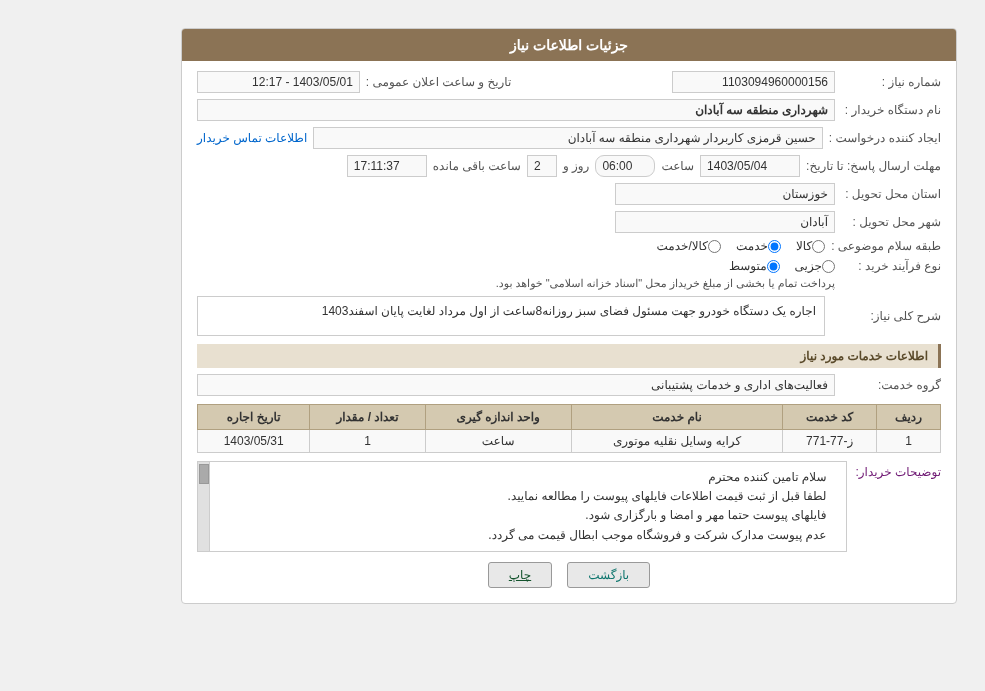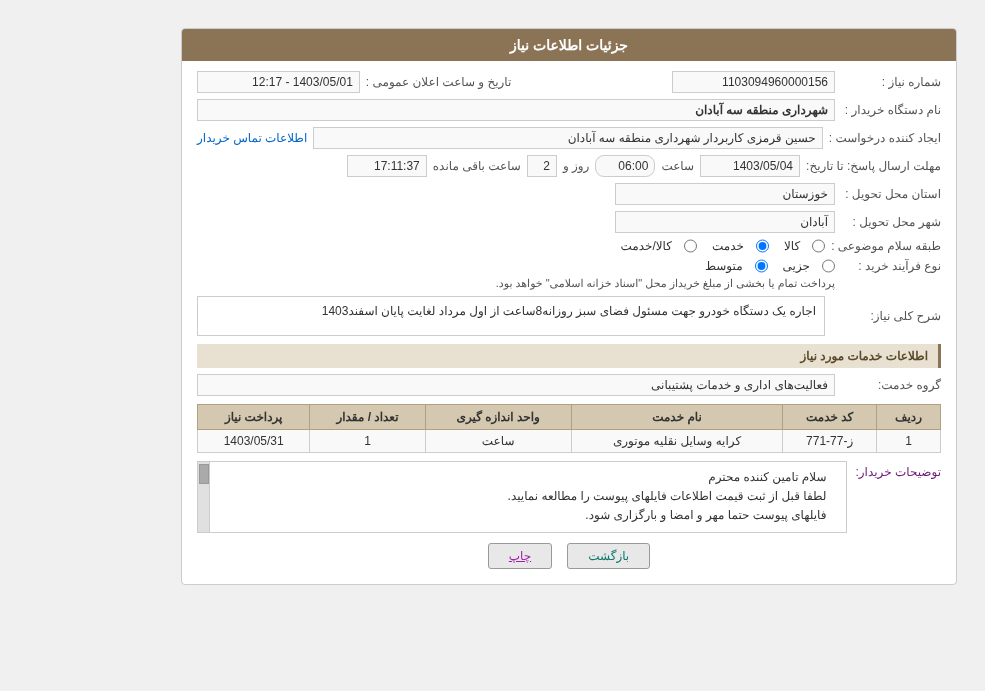--- a/index.html
+++ b/index.html
@@ -70,21 +70,22 @@
       margin: 8px 0 6px 0;
       border-right: 3px solid #8b7355;
     }
     .radio-group {
       display: flex;
       gap: 15px;
       align-items: center;
     }
     .radio-item {
       display: flex;
-      gap: 12px;
+      align-items: center;
+      gap: 0;
     }
     .radio-item input[type="radio"] {
       margin: 0;
     }
     .table-section {
       margin: 8px 0;
     }
     table {
       width: 100%;
       border-collapse: collapse;
@@ -163,37 +164,37 @@
       padding: 5px 20px;
       border: 1px solid #999;
       border-radius: 3px;
       cursor: pointer;
       font-size: 12px;
       font-family: Tahoma, Arial, sans-serif;
       background: #f0f0f0;
     }
     .btn-print {
       background: #e8e8e8;
-      color: #a21caf;
+      color: #14532d;
       text-decoration: underline;
     }
     .btn-back {
       background: #e8e8e8;
       color: #0f766e;
     }
     .inline-label {
       color: #555;
       white-space: nowrap;
     }
     .small-field {
       border: 1px solid #ccc;
       background: #f9f9f9;
       padding: 3px 6px;
       min-height: 22px;
-      text-align: right;
+      text-align: left;
     }
     .description-box {
       border: 1px solid #ccc;
       background: #fff;
       padding: 5px 8px;
       flex: 1;
       min-height: 40px;
       text-align: right;
       line-height: 1.6;
     }
@@ -297,21 +298,21 @@
 
       <div class="table-section">
         <table>
           <thead>
             <tr>
               <th>ردیف</th>
               <th>کد خدمت</th>
               <th>نام خدمت</th>
               <th>واحد اندازه گیری</th>
               <th>تعداد / مقدار</th>
-              <th>پرداخت نیاز</th>
+              <th>تاریخ اجاره</th>
             </tr>
           </thead>
           <tbody id="table-body">
           <tr>
                 <td>1</td>
                 <td>ز-77-771</td>
                 <td>کرایه وسایل نقلیه موتوری</td>
                 <td>ساعت</td>
                 <td>1</td>
                 <td>1403/05/31</td>
@@ -323,20 +324,21 @@
       <div class="notes-section">
         <span class="notes-label">توضیحات خریدار:</span>
         <div class="notes-box">
           <div class="scroll-bar-indicator">
             <div class="scroll-thumb"></div>
           </div>
           <div class="notes-content" id="notes-content">
               <div>سلام تامین کننده محترم</div>
               <div>لطفا قبل از ثبت قیمت اطلاعات فایلهای پیوست را مطالعه نمایید.</div>
               <div>فایلهای پیوست حتما مهر و امضا و بارگزاری شود.</div>
+              <div>عدم پیوست مدارک شرکت و فروشگاه موجب ابطال قیمت می گردد.</div>
             </div>
         </div>
       </div>
 
       <div class="btn-row">
         <button class="btn btn-back">بازگشت</button>
         <button class="btn btn-print">چاپ</button>
       </div>
 
     </div>

